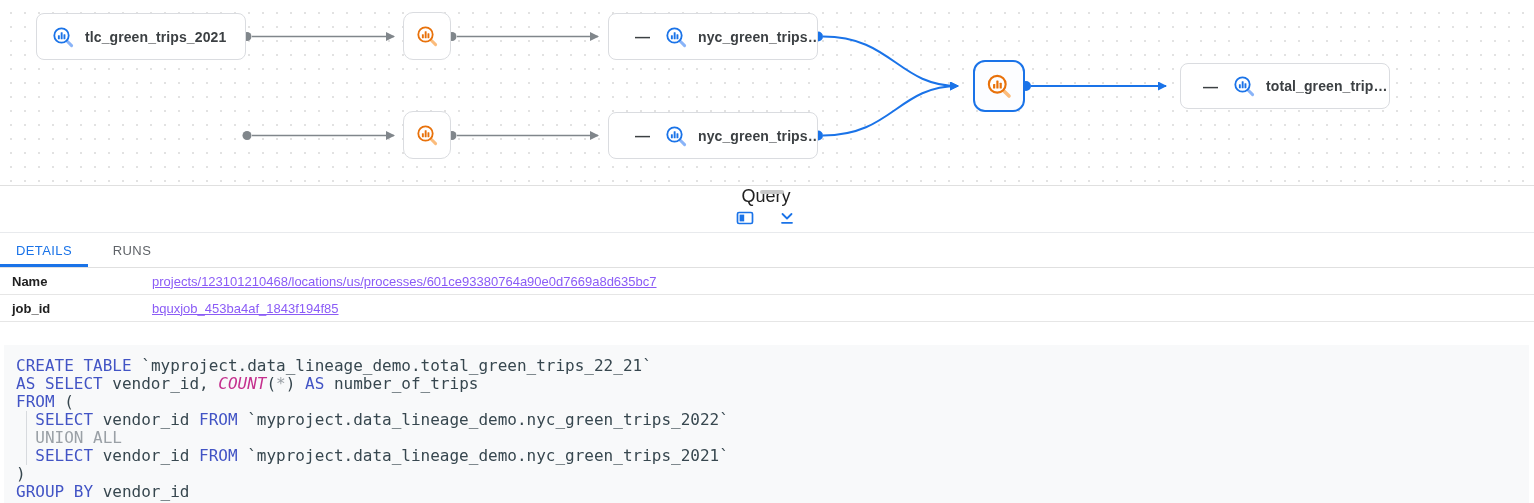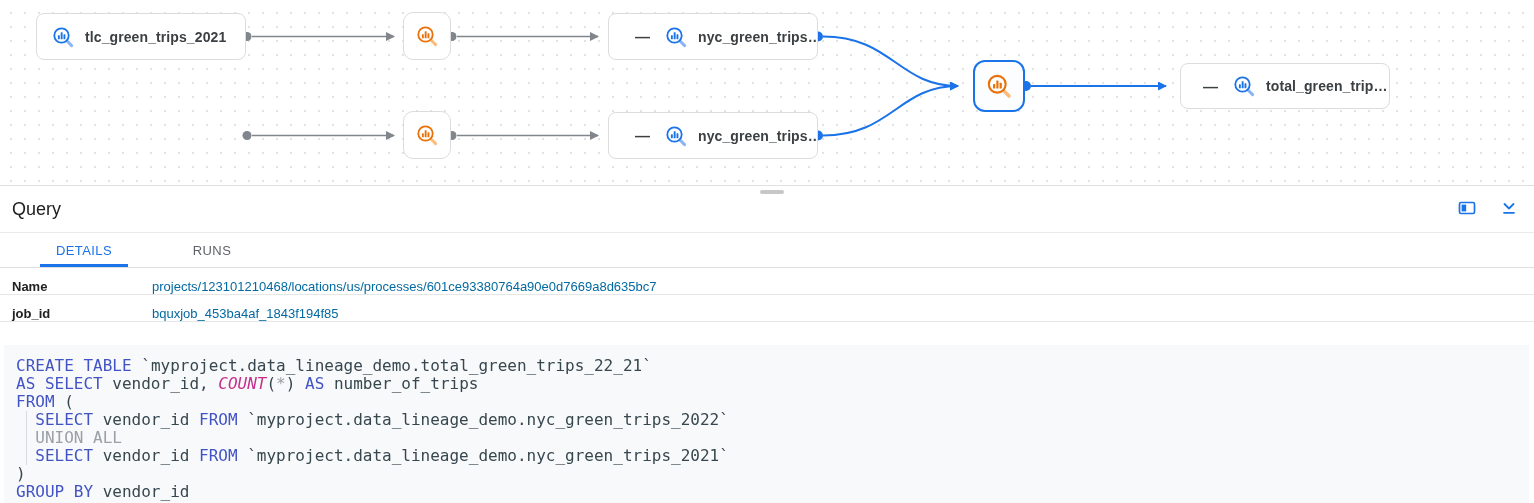--- a/index.html
+++ b/index.html
@@ -36,48 +36,48 @@
   .pnode.selected {
     width:52px; height:52px; border:2px solid #1a73e8; border-radius:12px;
     background:#fcfdff;
   }
   .nicon { display:inline-flex; flex:none; }
 
   
   .panel { position:relative; background:#fff; }
   .panel-header {
     position:relative; height:47px; display:flex; align-items:center;
-    padding:0 14px 0 12px; border-bottom:1px solid #e8eaed;
+    padding:0 14px 0 12px; border-bottom:1px solid #e8eaed;flex-direction:column;
   }
   .drag-handle {
     position:absolute; left:760px; top:4px; width:24px; height:4px;
     border-radius:2px; background:#c7c7c7; cursor:ns-resize;
   }
   .panel-title { font-size:18px; color:#212121; flex:1 1 auto; }
   .panel-actions { display:flex; align-items:center; gap:20px; }
   .icon-btn { background:none; border:none; cursor:pointer; display:inline-flex; padding:2px; }
 
   .tabs { height:35px; display:flex; border-bottom:1px solid #e0e0e0; }
   .tab {
     position:relative; min-width:88px; padding:0 14px; display:inline-flex;
     align-items:center; justify-content:center;
     font-size:13px; font-weight:500; letter-spacing:.4px;
-    color:#5f6368; cursor:pointer; background:none; border:none;margin-left:40px;
+    color:#5f6368; cursor:pointer; background:none; border:none;
   }
   .tab.active { color:#1a73e8; }
   .tab.active::after {
     content:""; position:absolute; left:0; right:0; bottom:0; height:3px; background:#1a73e8;
   }
 
   .detail-row {
-    display:flex; align-items:flex-end; height:27px;
+    display:flex; align-items:center; height:27px;
     border-bottom:1px solid #e6e6e6; padding-left:12px; font-size:13px;
   }
   .detail-label { width:140px; flex:none; font-weight:700; color:#212121; }
-  .detail-value { color:#0369a1; }
+  .detail-value { color:#8b5cf6;text-decoration:underline; }
 
   
   .code-wrap {
     position:relative; margin:23px 5px 0 4px; background:#f8f9fa;
     padding:12px 12px 0 12px; height:170px; overflow:hidden;
   }
   .sql-line {
     font-family:"DejaVu Sans Mono","Liberation Mono",monospace;
     font-size:16px; line-height:18px; white-space:pre; color:#37474f;
   }

